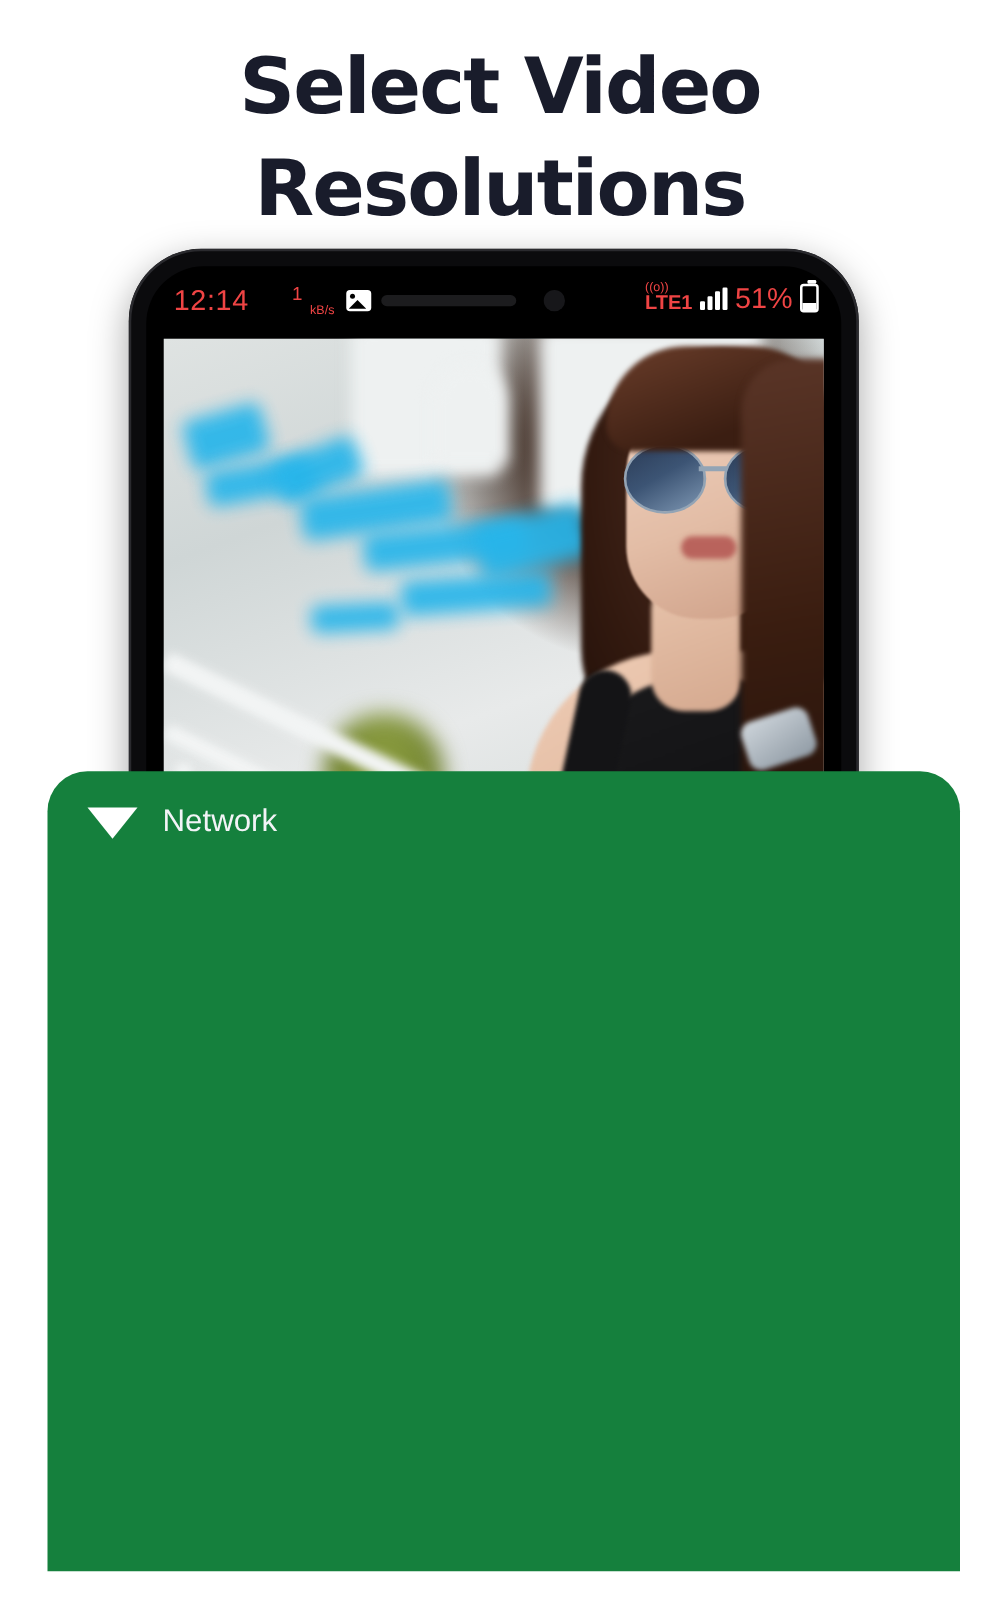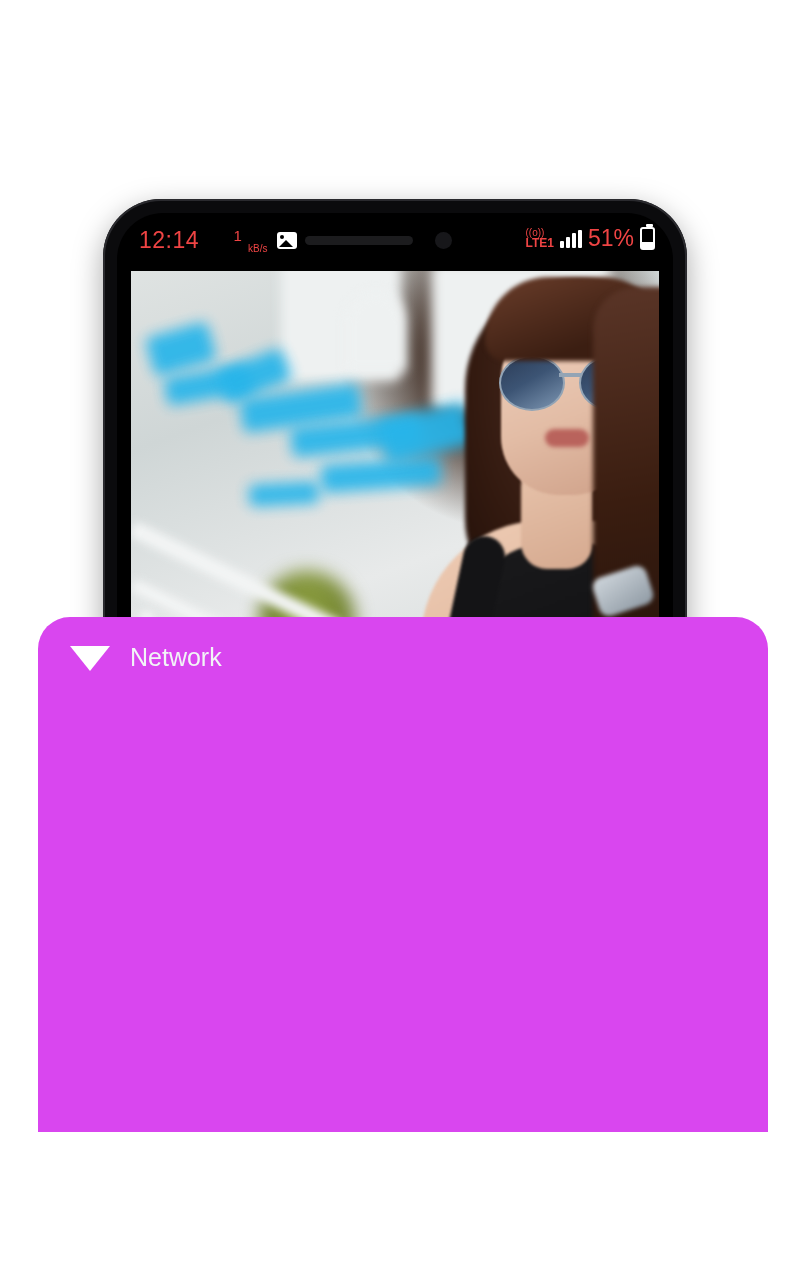--- a/index.html
+++ b/index.html
@@ -63,21 +63,21 @@
     content:""; position:absolute; left:2px; bottom:2px;
     border-left: 7px solid transparent; border-right: 7px solid transparent;
     border-bottom: 7px solid #000;
   }
   .sb-right {
     position: absolute; right: 18px; top: 12px;
     display: flex; align-items: center; gap: 6px;
   }
   .sb-lte { line-height: 1; text-align: left; }
   .sb-lte .wv { font-size: 10px; display: block; }
-  .sb-lte .tx { font-size: 12px; display: block; font-weight: 700; margin-top: -1px;}
+  .sb-lte .tx { font-size: 16px; display: block; font-weight: 700; margin-top: -1px;}
   .sb-bars { display: flex; align-items: flex-end; gap: 2px; height: 18px; }
   .sb-bars i { display:block; width: 4px; background: #fff; border-radius: 1px; }
   .sb-bars i:nth-child(1){height:7px} .sb-bars i:nth-child(2){height:11px}
   .sb-bars i:nth-child(3){height:15px} .sb-bars i:nth-child(4){height:18px}
   .sb-batt-text { font-size: 23px; }
   .sb-batt {
     width: 15px; height: 23px; border: 2px solid #fff; border-radius: 3px;
     position: relative; background: linear-gradient(to top, #fff 0%, #fff 30%, transparent 30%);
   }
   .sb-batt::before{
@@ -203,38 +203,42 @@
     border-radius: 56px 30px 0 0; filter: blur(1.5px);
   }
   .watch {
     position:absolute; left: 214px; top: 300px; width: 56px; height: 40px;
     background: linear-gradient(160deg, #cfd6dc, #8e99a3);
     border-radius: 10px; filter: blur(2px); transform: rotate(-18deg);
   }
 
   
   .sheet {
-    position: absolute; left: 38px; top: 617px; width: 730px; height: 515px;
-    background: #d946ef;
+    position: absolute; left: 38px; top: 617px; width: 730px; height: 640px;
+    background: #15803d;
     border-radius: 32px 32px 0 0;
     color: #fff;
     overflow: hidden;
   }
   .sheet-head {
     position:absolute; left: 30px; top: 25px; display:flex; align-items:center; gap: 18px;
   }
   .wifi-icon { width: 44px; height: 30px; position: relative; }
   .wifi-icon svg { display:block; }
   .sheet-head-label { font-size: 25px; font-weight: 400; color:#f2f4f7; }
 </style>
 </head>
 <body>
 
 <div id="screen">
 
+  <div class="headline">
+    <div>Select Video</div>
+    <div>Resolutions</div>
+  </div>
 
   <div class="phone">
     <div class="phone-inner">
 
       <div class="statusbar">
         <div class="sb-left">
           <span class="sb-time">12:14</span>
           <span class="sb-rate">
             <span class="n">1</span>
             <span class="u">kB/s</span>

